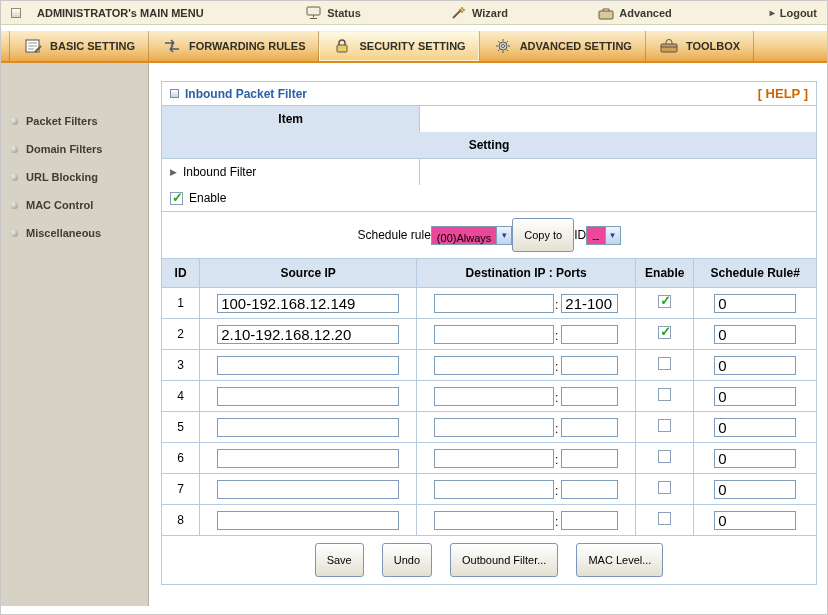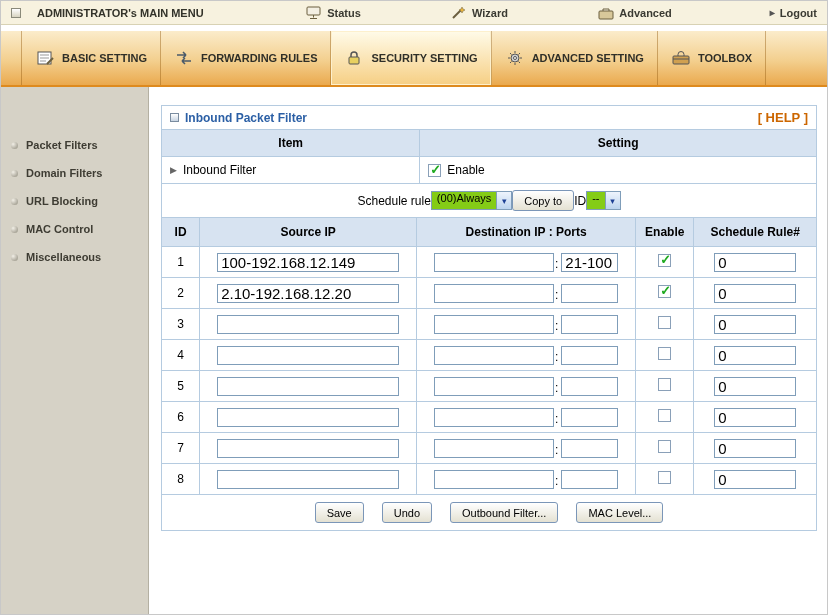--- a/index.html
+++ b/index.html
@@ -9,61 +9,61 @@
   
   .topbar { height:24px; background:#f7f2df; border-bottom:1px solid #d8d2b4; display:flex; align-items:center; padding:0 10px; }
   .top-title { display:flex; align-items:center; gap:16px; font-weight:bold; font-size:11px; color:#33332a; width:250px; }
   .tiny-sq { width:10px; height:10px; border:1px solid #8a8a7a; background:linear-gradient(#fff,#d8d4c0); display:inline-block; flex:none; }
   .top-menu { flex:1; display:flex; justify-content:space-around; }
   .top-item { display:flex; align-items:center; gap:5px; font-weight:bold; font-size:11px; color:#3a3a32; cursor:pointer; }
   .logout-wrap { width:100px; display:flex; justify-content:flex-end; }
   .arr { color:#555; font-size:10px; }
 
   
-  .tabbar { height:56px; margin-top:6px; background:linear-gradient(#fbeccb 0%, #f3cf8e 55%, #eaa94e 100%); border-bottom:2px solid var(--tab-accent,#de8a1e); display:flex; align-items:stretch; padding-left:20px; }
+  .tabbar { height:32px; margin-top:6px; background:linear-gradient(#fbeccb 0%, #f3cf8e 55%, #eaa94e 100%); border-bottom:2px solid var(--tab-accent,#de8a1e); display:flex; align-items:stretch; padding-left:8px; }
   .tab { display:flex; align-items:center; gap:7px; padding:0 13px; font-weight:bold; font-size:11px; color:#2f2f28; border-right:1px solid rgba(150,95,20,.45); cursor:pointer; }
   .tab:first-child { border-left:1px solid rgba(150,95,20,.45); }
   .tab.active { background:linear-gradient(#fffbe9,#f6cf84); box-shadow: inset 0 0 0 1px #fdf0cd; }
 
   
   .main { display:flex; height:543px; }
   .sidebar { width:148px; background:#d6d2c6; border-right:1px solid #b4b0a2; padding-top:44px; flex:none; }
   .side-item { display:flex; align-items:center; gap:8px; padding:8px 10px; font-weight:bold; font-size:11px; color:#3e3c33; cursor:pointer; }
   .bullet { width:7px; height:7px; border-radius:50%; background:radial-gradient(circle at 30% 30%, #f2efe6, #8f8b7d); display:inline-block; flex:none; }
   .content { flex:1; padding:18px 10px 0 12px; background:#fff; }
 
   
   .panel { width:100%; font-size:12px; color:#000; }
   .bordered { border:1px solid #b5cbe0; margin-top:-1px; background:#fff; }
   .panel-head { display:flex; justify-content:space-between; align-items:center; padding:4px 8px; border:1px solid #b5cbe0; background:#fff; }
   .ph-left { display:flex; align-items:center; gap:6px; color:var(--title-blue,#2b5fa5); font-weight:bold; font-size:12px; }
   .ph-icon { width:9px; height:9px; border:1px solid #7a8ca0; background:linear-gradient(#fff,#c8d4e2); display:inline-block; }
   .help { color:var(--help-orange,#cc6600); font-weight:bold; font-size:13px; cursor:pointer; text-decoration:none; }
 
-  .row2 { display:flex; }
+  .row2 { display:flex;flex-direction:column; }
   .cell { padding:6px 8px; display:flex; align-items:center; gap:6px; }
   .c-item { width:39.5%; border-right:1px solid #b5cbe0; }
   .c-setting { flex:1; }
   .head2 .cell { background:var(--header-blue,#d7e3f1); font-weight:bold; justify-content:center; }
   .tri { color:#666; font-size:9px; }
 
   .policy { padding:7px 8px 9px 96px; display:flex; flex-direction:column; gap:6px; }
   .pol-row { display:flex; align-items:center; gap:7px; font-size:12px; cursor:default; }
   .sched { display:flex; align-items:center; justify-content:center; padding:6px 5px; font-size:12px; }
 
   
   .cb { width:13px; height:13px; border:1px solid #8aa0b8; background:#fff; display:inline-block; position:relative; flex:none; cursor:pointer; }
   .cb.checked::after { content:"\2713"; position:absolute; left:1px; top:-3px; color:var(--check-green,#1faa1f); font-size:13px; font-weight:bold; }
   .radio { width:13px; height:13px; border:1px solid #8aa0b8; border-radius:50%; background:#fff; display:inline-block; position:relative; flex:none; cursor:pointer; }
   .radio.selected { border-color:#6a9a6a; }
   .radio.selected::after { content:""; position:absolute; left:3px; top:3px; width:5px; height:5px; border-radius:50%; background:var(--check-green,#2e9e2e); }
-  .select { display:inline-flex; align-items:flex-start; border:1px solid #7f9db9; background:#84cc16; height:19px; cursor:pointer; }
+  .select { display:inline-flex; align-items:flex-end; border:1px solid #7f9db9; background:#ec4899; height:19px; cursor:pointer; }
   .sel-text { padding:0 5px; font-size:11px; white-space:nowrap; }
   .sel-arrow { width:15px; align-self:stretch; display:flex; align-items:center; justify-content:center; background:linear-gradient(#eef4fd,#bcd4ee); border-left:1px solid #7f9db9; color:#1c3f94; font-size:9px; }
-  .btn { font-family:inherit; font-size:11px; padding:2px 11px; height:21px; border:1px solid #7b96b8; border-radius:3px; background:linear-gradient(#ffffff,#e4e1d2); cursor:pointer; color:#000; }
+  .btn { font-family:inherit; font-size:11px; padding:2px 11px; height:34px; border:1px solid #7b96b8; border-radius:3px; background:linear-gradient(#ffffff,#e4e1d2); cursor:pointer; color:#000; }
   .txt { border:1px solid #7f9db9; height:19px; font-size:15px; padding:1px 3px; font-family:inherit; color:#000; }
 
   
   table.rules { width:100%; border-collapse:collapse; margin-top:-1px; }
   .rules th, .rules td { border:1px solid #b5cbe0; }
   .rules th { background:var(--header-blue,#d7e3f1); font-size:12px; padding:7px 4px; }
   .rules td { padding:4px 5px; text-align:center; height:31px; background:#fff; }
   .th-id { width:38px; }
   .th-src { width:216px; }
   .th-dst { width:218px; }

